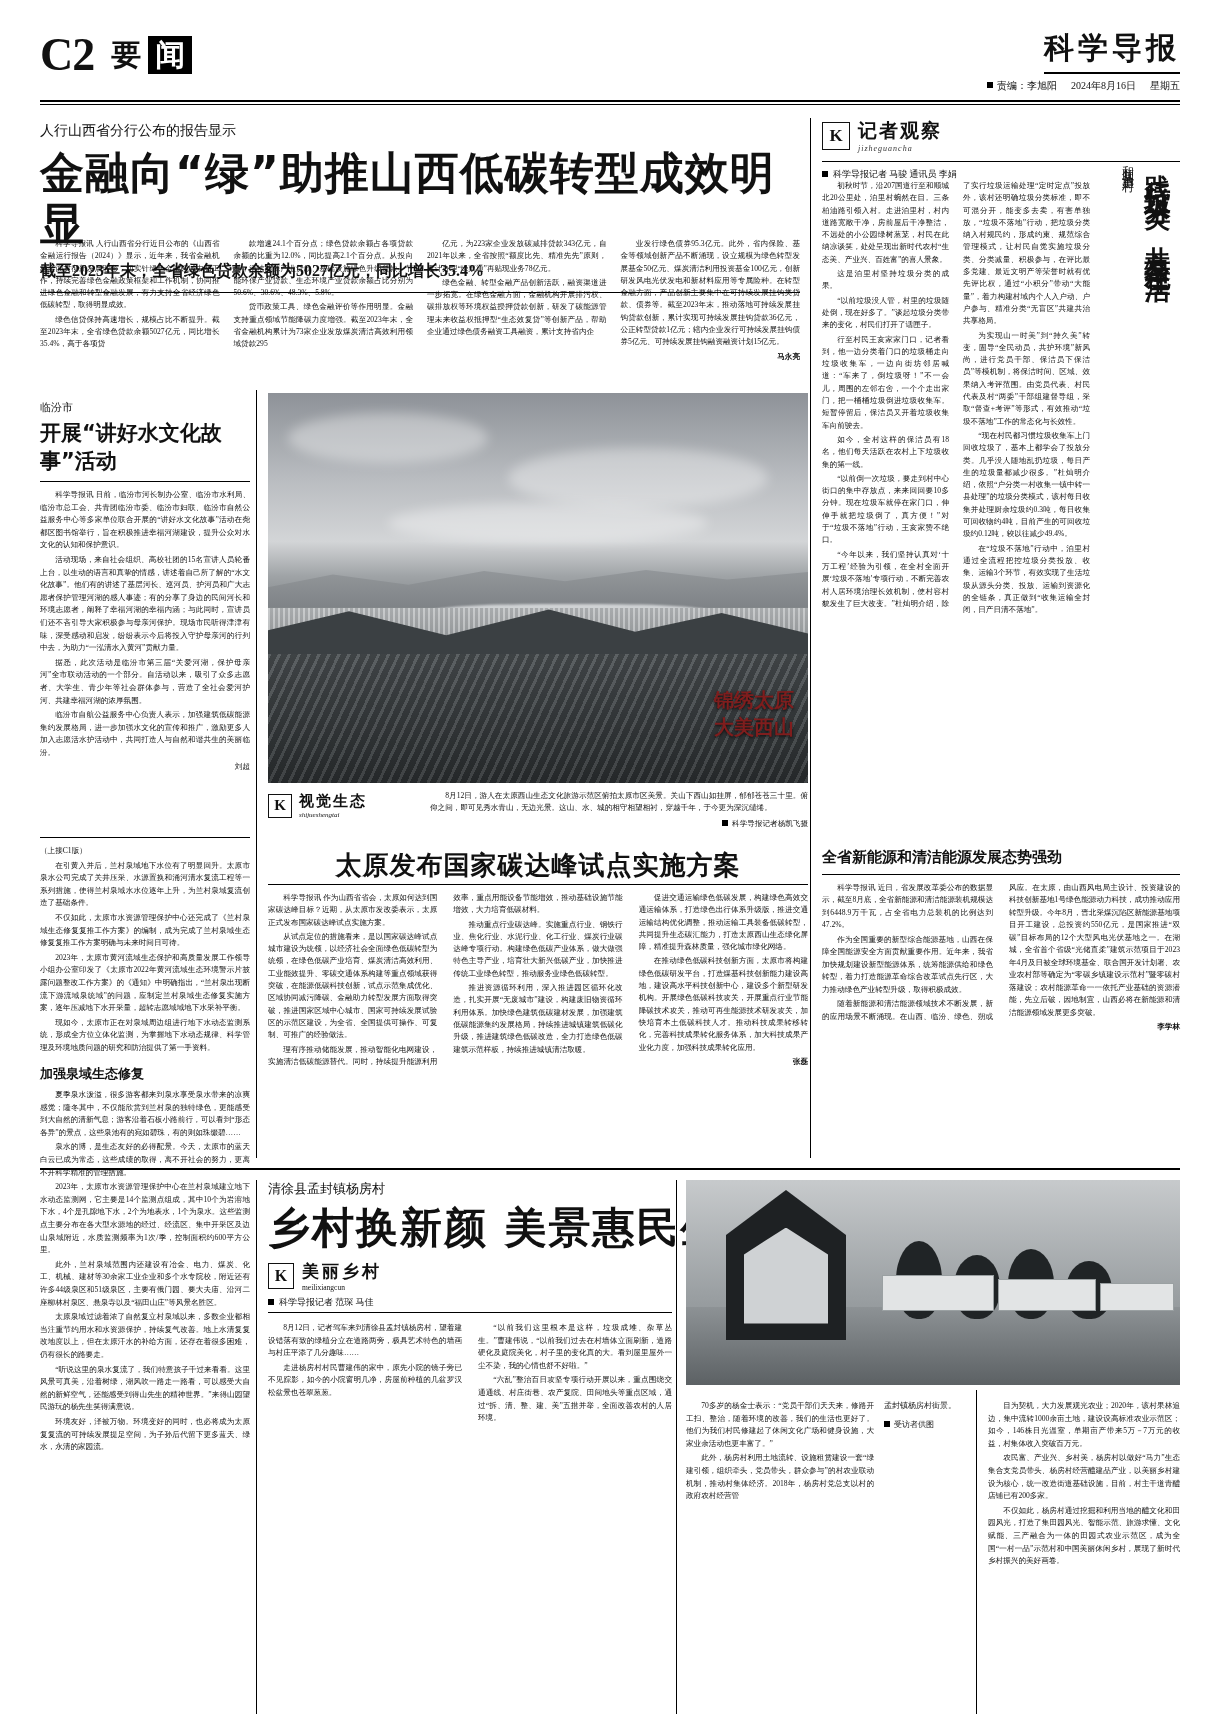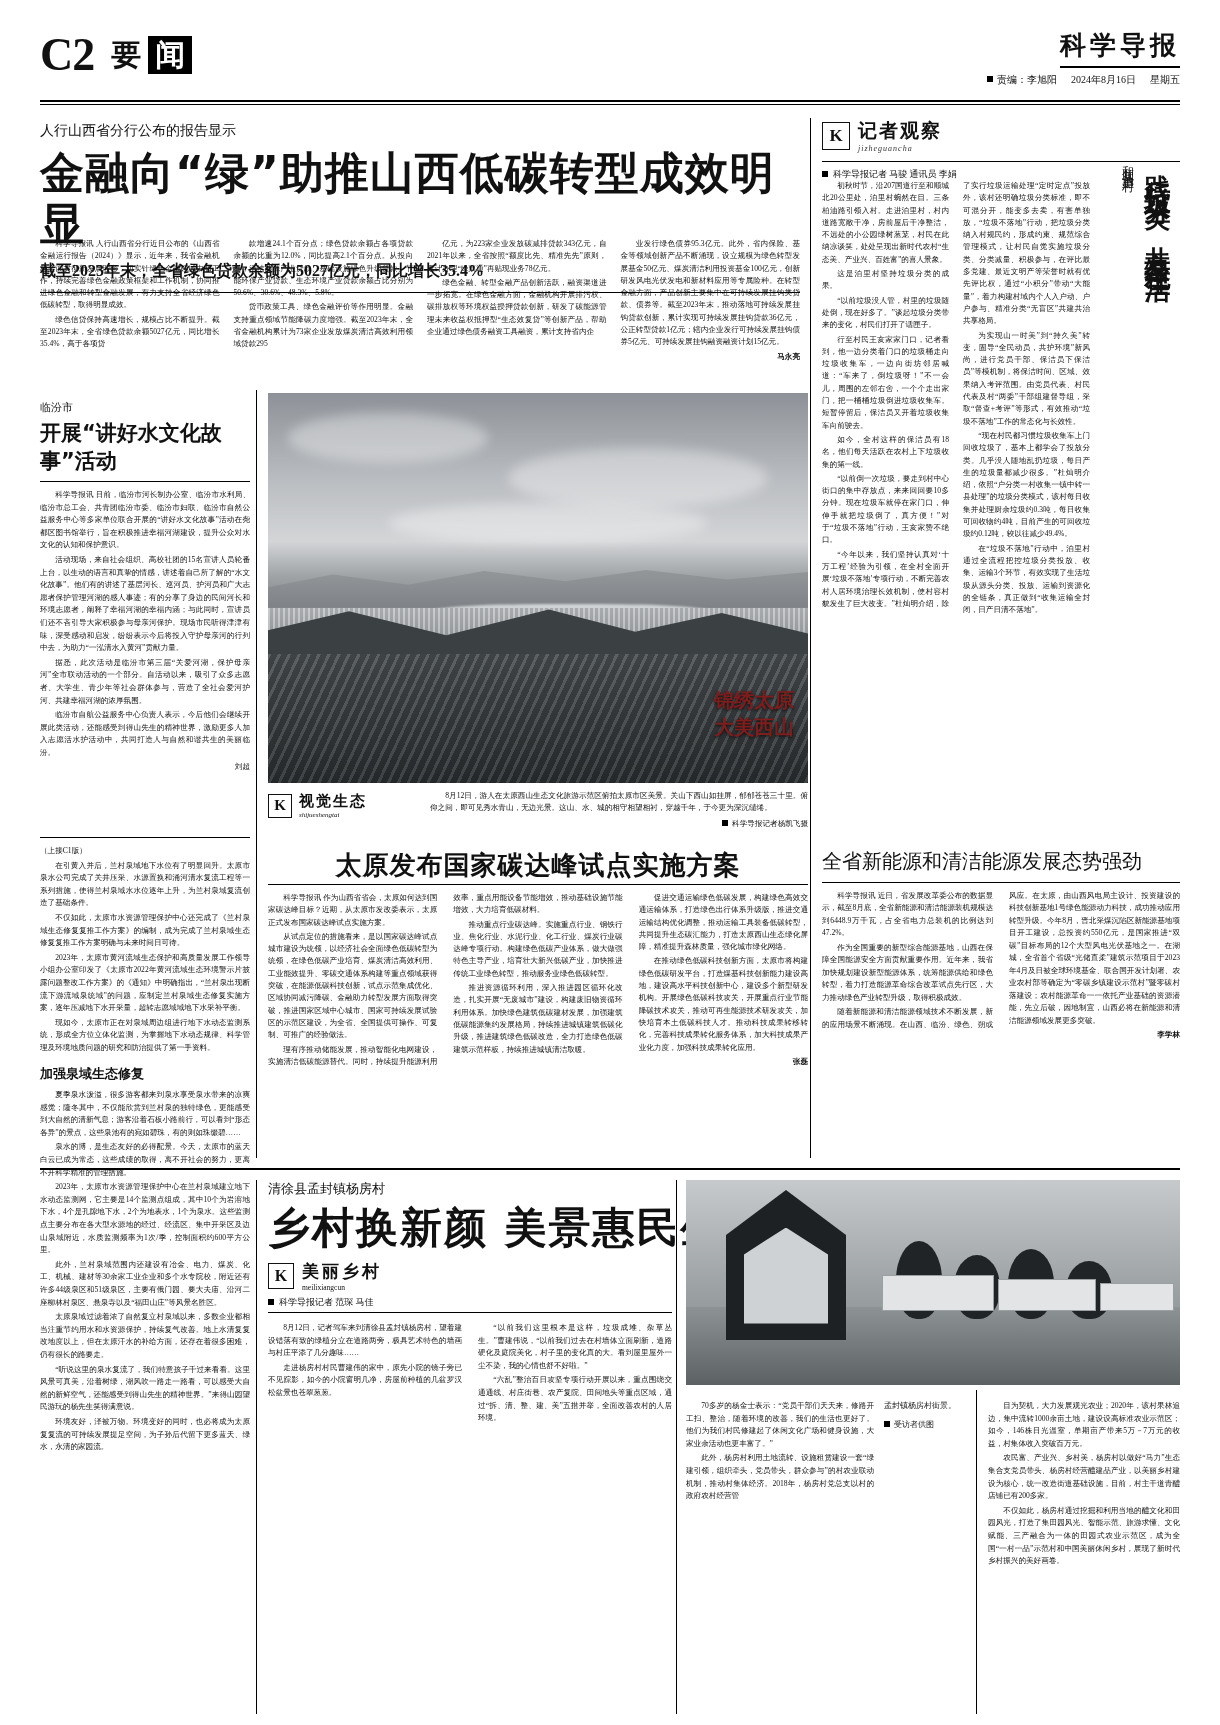--- a/index.html
+++ b/index.html
@@ -15,21 +15,21 @@
 
   
   .masthead{position:absolute;left:40px;top:28px;width:1140px;height:70px;}
   .mh-left{position:absolute;left:0;top:0;display:flex;align-items:center;gap:10px;}
   .mh-c2{font-family:"Liberation Serif",serif;font-size:46px;font-weight:700;letter-spacing:-1px;}
   .mh-yw{display:flex;}
   .mh-yw span{display:inline-block;font-size:30px;font-weight:700;padding:4px 7px;line-height:1;}
   .mh-yw .inv{background:#000;color:#fff;}
   .mh-yw .norm{color:#111;}
   .mh-right{position:absolute;right:0;top:0;text-align:right;}
-  .mh-logo{font-size:26px;font-weight:700;letter-spacing:4px;font-family:"Liberation Serif",serif;
+  .mh-logo{font-size:30px;font-weight:700;letter-spacing:4px;font-family:"Liberation Serif",serif;
            border-bottom:2px solid #000;padding-bottom:3px;display:inline-block;}
   .mh-meta{font-size:10px;margin-top:5px;display:flex;justify-content:flex-end;gap:14px;align-items:center;}
   .mh-meta .sq{display:inline-block;width:6px;height:6px;background:#000;margin-right:4px;vertical-align:1px;}
   .rule-top{position:absolute;left:40px;top:100px;width:1140px;border-top:2px solid #000;}
   .rule-top2{position:absolute;left:40px;top:104px;width:1140px;border-top:1px solid #000;}
 
   
   .lead{position:absolute;left:40px;top:122px;width:760px;}
   .lead-kicker{font-size:14px;margin-bottom:8px;}
   .lead-head{font-size:44px;font-weight:700;letter-spacing:1px;line-height:1.15;font-family:"DejaVu Sans",sans-serif;}
@@ -107,21 +107,21 @@
   
   .midhead{position:absolute;left:268px;top:848px;width:540px;text-align:center;
      font-size:26px;font-weight:700;letter-spacing:1px;font-family:"DejaVu Sans",sans-serif;}
   .midhead-rule{position:absolute;left:268px;top:884px;width:540px;border-top:1px solid #000;}
   .mid-cols{position:absolute;left:268px;top:892px;width:540px;height:250px;
      column-count:3;column-gap:16px;font-size:7.6px;line-height:1.62;text-align:justify;}
   .mid-cols p{margin:0 0 2px 0;text-indent:2em;}
 
   
   .rlow{position:absolute;left:822px;top:848px;width:358px;}
-  .rlow h2{font-size:20px;font-weight:400;margin:0;font-family:"DejaVu Sans",sans-serif;}
+  .rlow h2{font-size:15px;font-weight:700;margin:0;font-family:"DejaVu Sans",sans-serif;}
   .rlow .rule{border-top:1px solid #000;margin:7px 0;}
   .rlow-body{column-count:2;column-gap:16px;font-size:7.6px;line-height:1.64;text-align:justify;}
   .rlow-body p{margin:0 0 2px 0;text-indent:2em;}
 
   
   .hrule-bottom{position:absolute;left:40px;top:1168px;width:1140px;border-top:2px solid #000;}
   .bot-kicker{position:absolute;left:268px;top:1180px;font-size:13px;}
   .bot-head{position:absolute;left:268px;top:1200px;font-size:42px;font-weight:700;letter-spacing:2px;
      font-family:"DejaVu Sans",sans-serif;}
   .bot-logo{position:absolute;left:268px;top:1260px;display:flex;align-items:center;gap:8px;}
@@ -234,21 +234,21 @@
   </div>
 
   <div class="lcol">
     <h3>临汾市</h3>
     <h2>开展“讲好水文化故事”活动</h2>
     <div class="rule"></div>
     <div class="lcol-body">
       <p>科学导报讯 日前，临汾市河长制办公室、临汾市水利局、临汾市总工会、共青团临汾市委、临汾市妇联、临汾市自然公益服务中心等多家单位联合开展的“讲好水文化故事”活动在尧都区图书馆举行，旨在积极推进幸福河湖建设，提升公众对水文化的认知和保护意识。</p>
       <p>活动现场，来自社会组织、高校社团的15名宣讲人员轮番上台，以生动的语言和真挚的情感，讲述着自己所了解的“水文化故事”。他们有的讲述了基层河长、巡河员、护河员和广大志愿者保护管理河湖的感人事迹；有的分享了身边的民间河长和环境志愿者，阐释了幸福河湖的幸福内涵；与此同时，宣讲员们还不吝引导大家积极参与母亲河保护。现场市民听得津津有味，深受感动和启发，纷纷表示今后将投入守护母亲河的行列中去，为助力“一泓清水入黄河”贡献力量。</p>
       <p>据悉，此次活动是临汾市第三届“关爱河湖，保护母亲河”全市联动活动的一个部分。自活动以来，吸引了众多志愿者、大学生、青少年等社会群体参与，营造了全社会爱河护河、共建幸福河湖的浓厚氛围。</p>
-      <p>临汾市自航公益服务中心负责人表示，今后他们会继续开展此类活动，还能感受到得山先生的精神世界，激励更多人加入志愿活水护活动中，共同打造人与自然和谐共生的美丽临汾。</p>
+      <p>临汾市自航公益服务中心负责人表示，加强建筑低碳能源集约发展格局，进一步加强水文化的宣传和推广，激励更多人加入志愿活水护活动中，共同打造人与自然和谐共生的美丽临汾。</p>
       <p class="sig">刘超</p>
     </div>
   </div>
 
   <div class="lcol2">
     <div class="rule"></div>
     <p style="text-indent:0">（上接C1版）</p>
     <p>在引黄入并后，兰村泉域地下水位有了明显回升。太原市泉水公司完成了关井压采、水源置换和涌河清水复流工程等一系列措施，使得兰村泉域水水位逐年上升，为兰村泉域复流创造了基础条件。</p>
     <p>不仅如此，太原市水资源管理保护中心还完成了《兰村泉域生态修复复推工作方案》的编制，成为完成了兰村泉域生态修复复推工作方案明确与未来时间日可待。</p>
     <p>2023年，太原市黄河流域生态保护和高质量发展工作领导小组办公室印发了《太原市2022年黄河流域生态环境警示片披露问题整改工作方案》的《通知》中明确指出，“兰村泉出现断流下游流域泉统域”的问题，应制定兰村泉域生态修复实施方案，逐年压减地下水开采量，超转志愿域域地下水采补平衡。</p>

